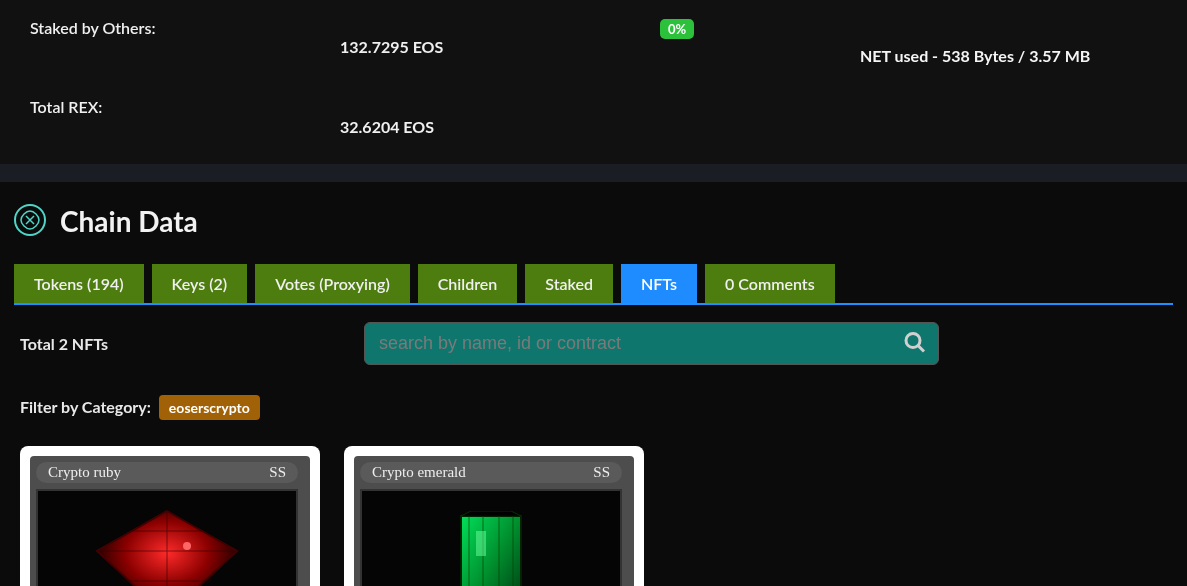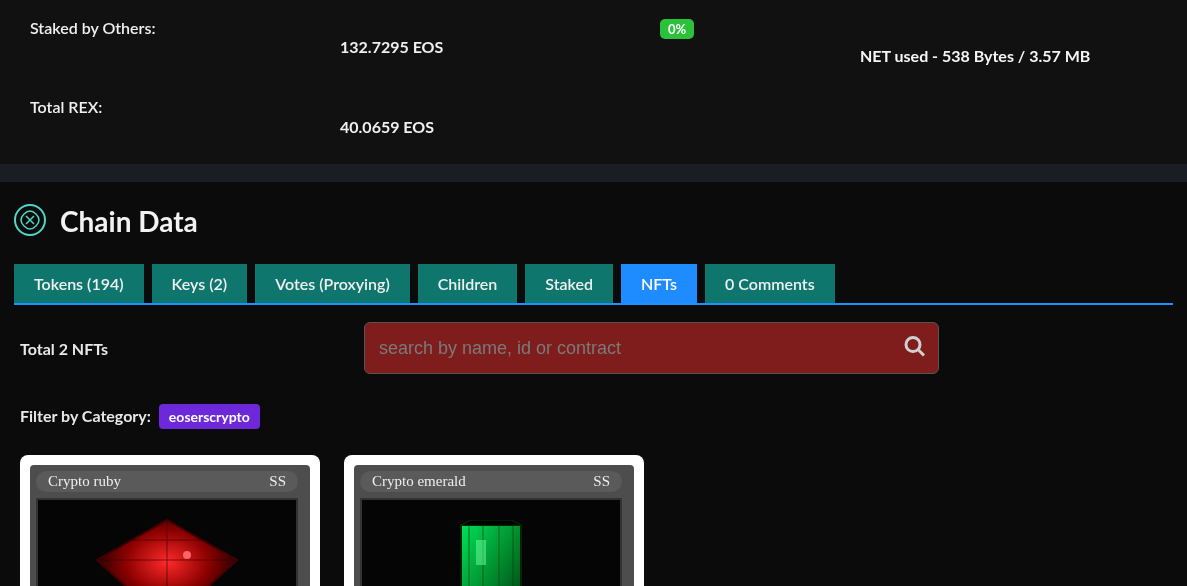--- a/index.html
+++ b/index.html
@@ -81,21 +81,21 @@
     width: 32px;
     height: 32px;
   }
   .tabs-row {
     display: flex;
     gap: 8px;
     border-bottom: 2px solid #1e90ff;
     padding-bottom: 0;
   }
   .tab {
-    background: #0f766e;
+    background: #4d7c0f;
     padding: 10px 20px;
     font-size: 16px;
     font-weight: 600;
     color: #f0f0f0;
     cursor: pointer;
   }
   .tab.active {
     background: #1e8cff;
     color: #fff;
   }
@@ -110,22 +110,22 @@
     font-weight: 700;
     flex: 0 0 330px;
     padding-left: 6px;
   }
   .search-wrap {
     position: relative;
     width: 575px;
   }
   .search-input {
     width: 100%;
-    height: 52px;
-    background: #7f1d1d;
+    height: 43px;
+    background: #0f766e;
     border: 1px solid #555;
     border-radius: 6px;
     padding: 8px 50px 8px 14px;
     font-size: 18px;
     color: #ddd;
     outline: none;
   }
   .search-input::placeholder { color: #7a7a7a; }
   .search-icon {
     position: absolute;
@@ -140,21 +140,21 @@
     display: flex;
     align-items: center;
     gap: 8px;
     text-align: center;
   }
   .filter-label {
     font-size: 16px;
     font-weight: 700;
   }
   .cat-chip {
-    background: #6d28d9;
+    background: #a16207;
     color: #fff;
     padding: 4px 10px;
     border-radius: 4px;
     font-size: 14px;
     font-weight: 700;
     cursor: pointer;
   }
   .cards-row {
     display: flex;
     gap: 24px;
@@ -216,21 +216,21 @@
 </head>
 <body>
 
 <div class="top-panel">
   <div class="stats-col-left">
     <div class="stat-label">Staked by Others:</div>
     <div class="stat-label">Total REX:</div>
   </div>
   <div class="stats-col-mid">
     <div class="stat-value">132.7295 EOS</div>
-    <div class="stat-value">40.0659 EOS</div>
+    <div class="stat-value">32.6204 EOS</div>
   </div>
   <div class="badge-area">
     <span class="pct-badge">0%</span>
   </div>
   <div class="netused">NET used - 538 Bytes / 3.57 MB</div>
 </div>
 
 <div class="spacer-bar"></div>
 
 <div class="chain-section">

